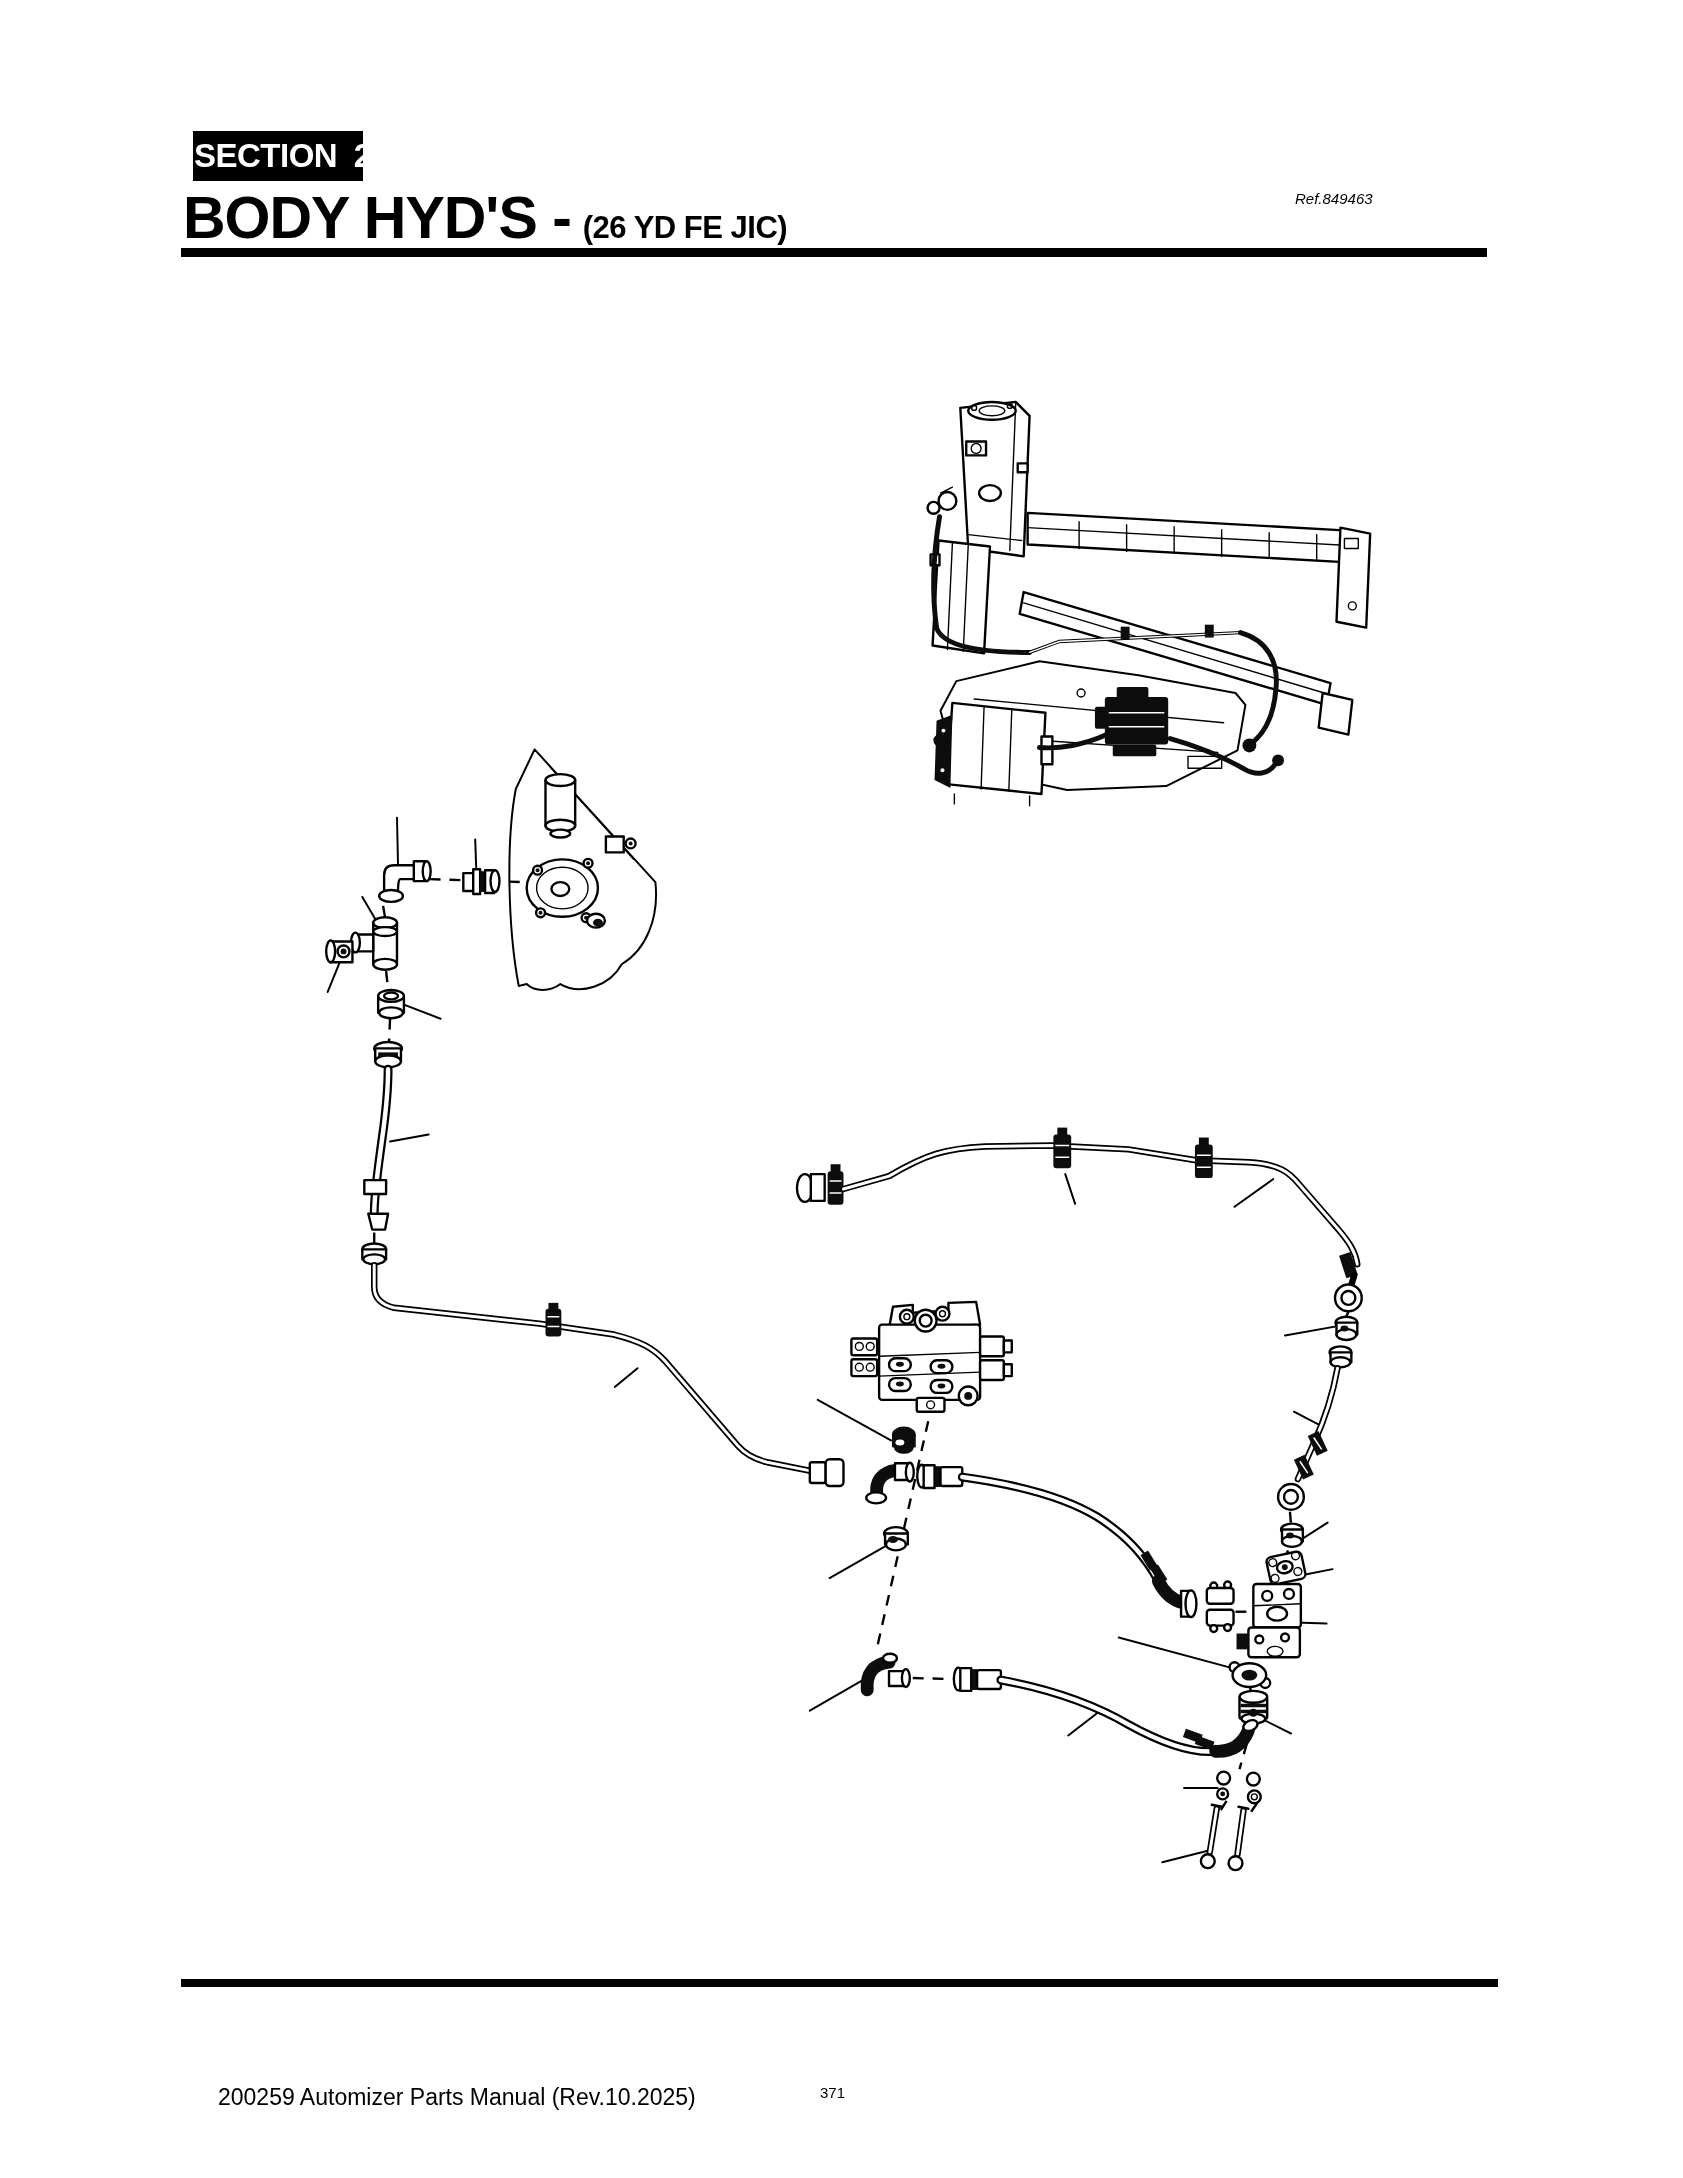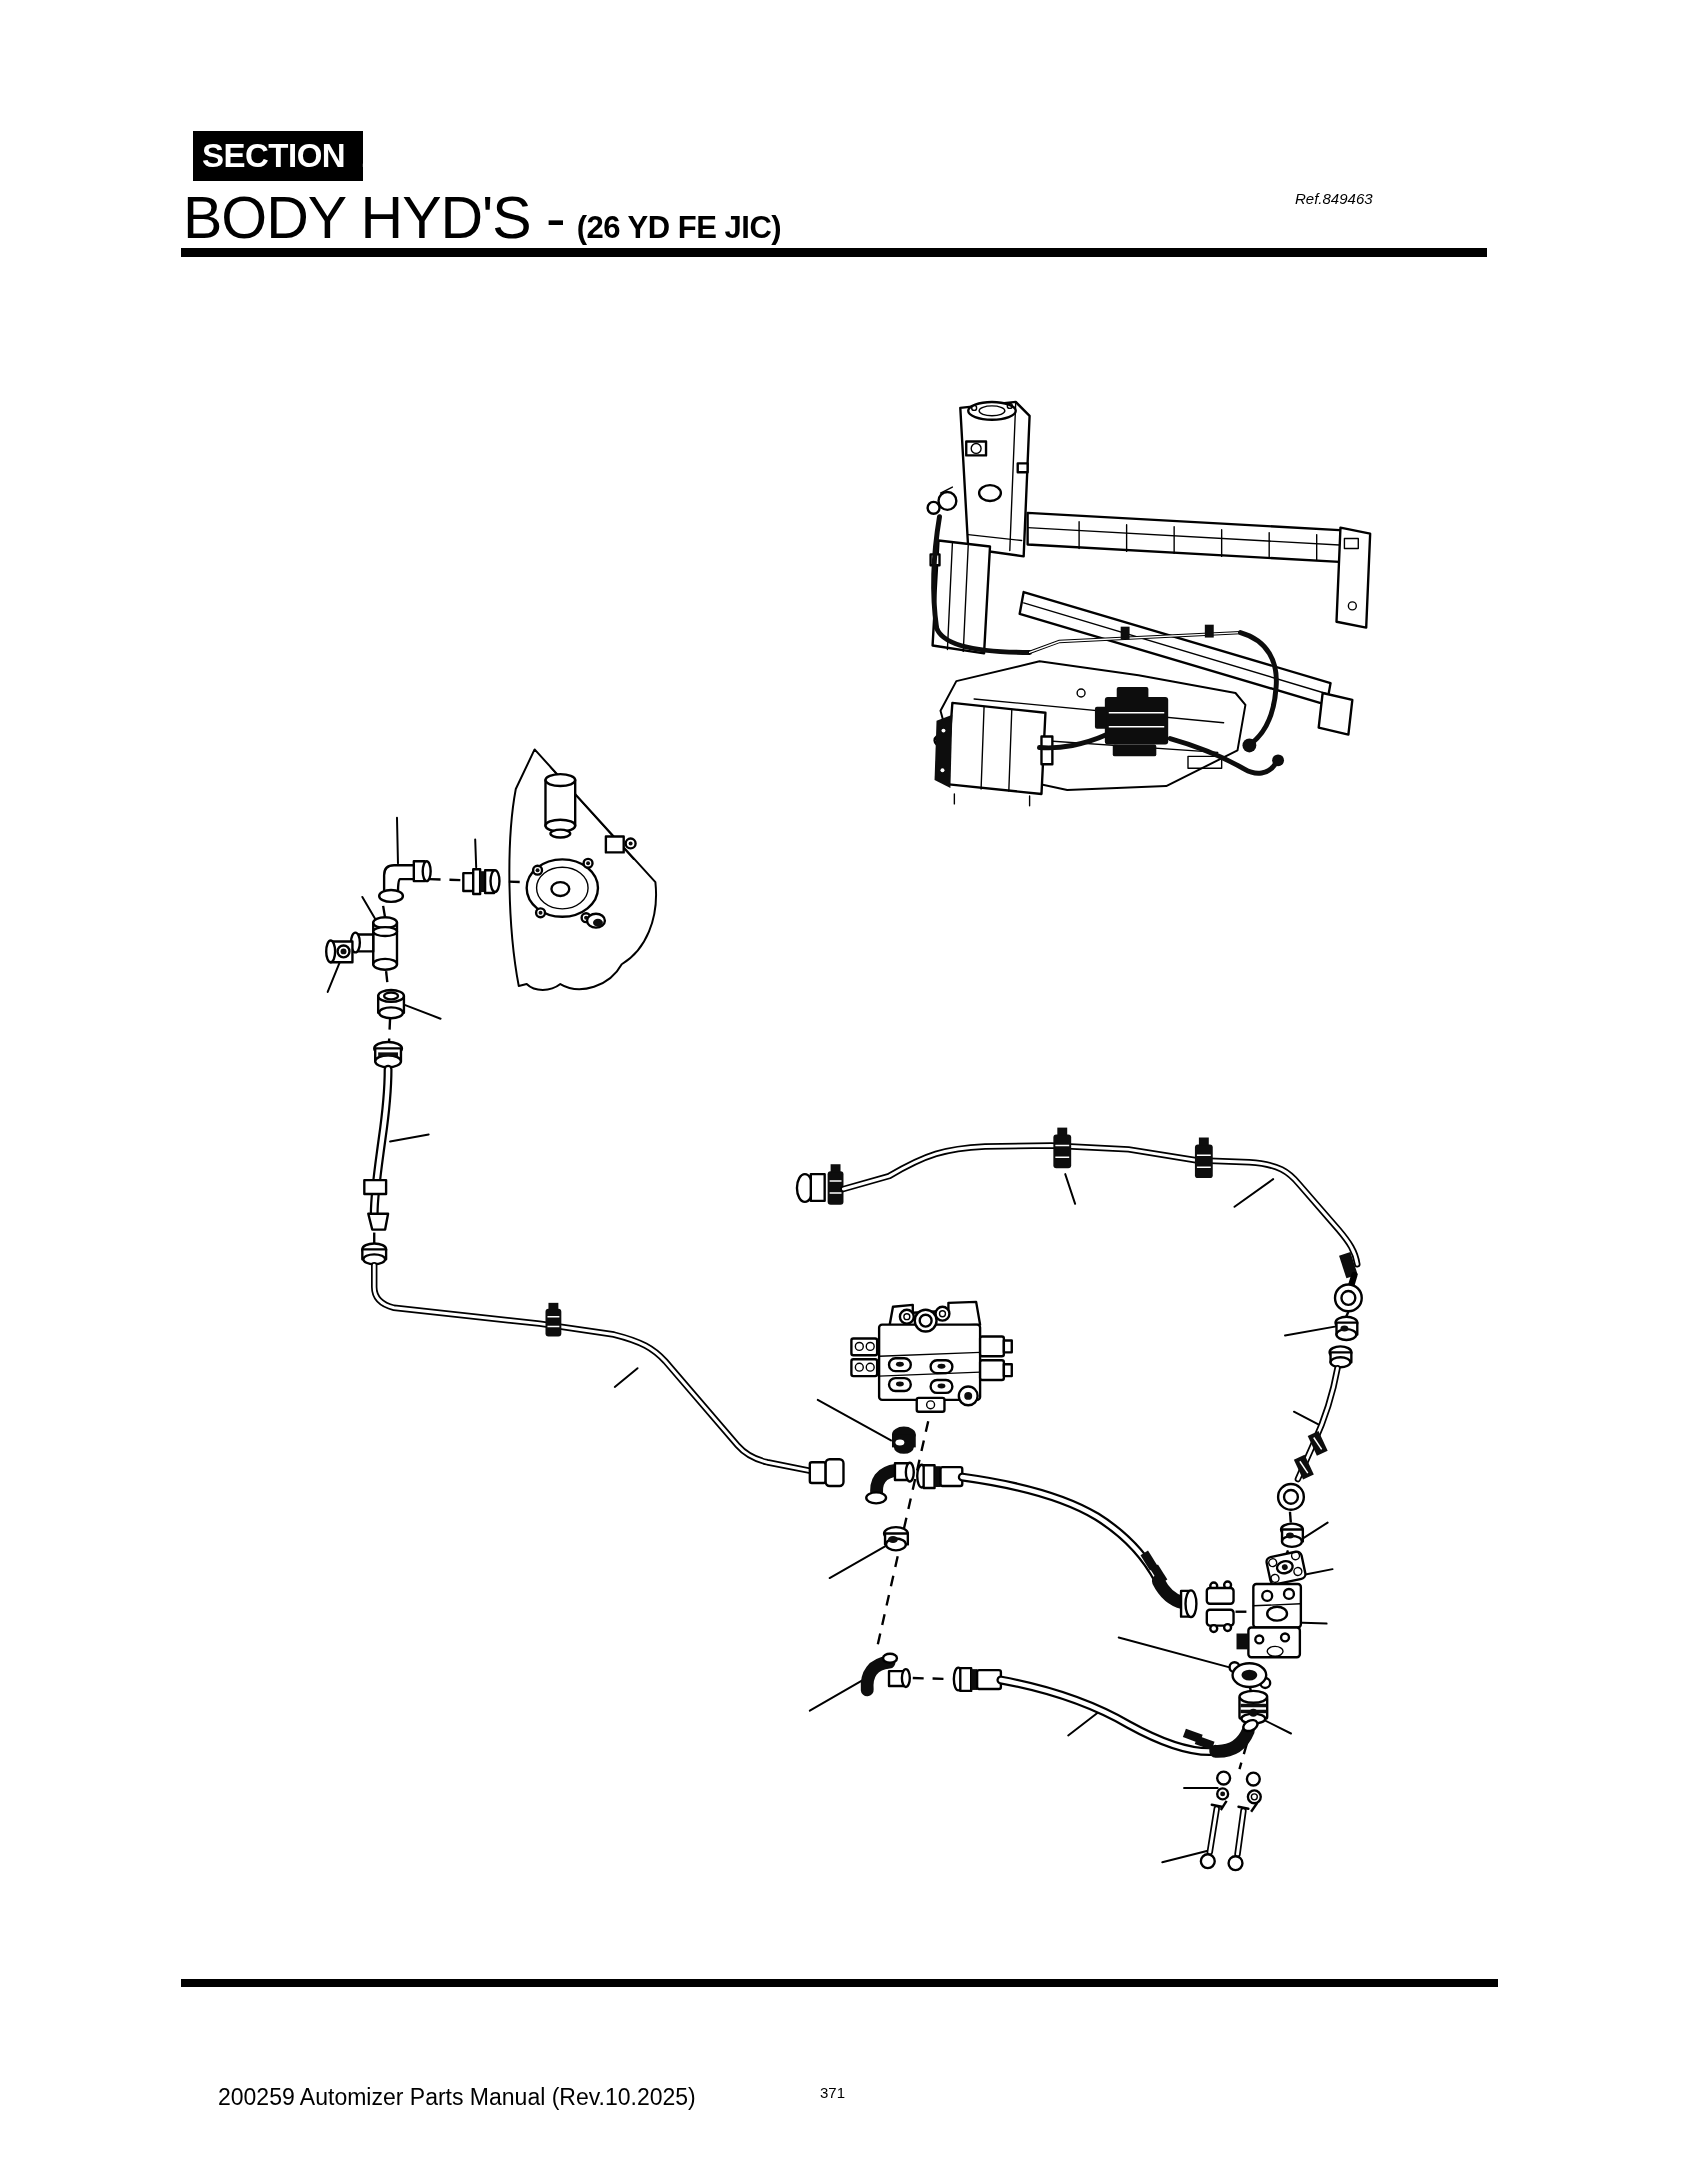--- a/index.html
+++ b/index.html
@@ -5,25 +5,25 @@
   html,body { margin:0; padding:0; }
   body {
     width:1683px; height:2178px; position:relative; background:#ffffff;
     font-family:"Liberation Sans", sans-serif; color:#000;
     overflow:hidden;
   }
   .abs { position:absolute; }
   .section-box {
     left:193px; top:131px; width:170px; height:50px; background:#000;
     color:#fff; display:flex; align-items:center; box-sizing:border-box;
-    padding-left:9px; font-size:33px; font-weight:bold; letter-spacing:-0.5px;
+    padding-left:1px; font-size:33px; font-weight:bold; letter-spacing:-0.5px;
     word-spacing:8px; white-space:nowrap;
   }
   .title-row { left:183px; top:184px; white-space:nowrap; }
-  .title-main { font-size:59px; font-weight:normal; letter-spacing:-1px; }
+  .title-main { font-size:59px; font-weight:bold; letter-spacing:-1px; }
   .title-qual { font-size:31px; font-weight:bold; margin-left:12px; letter-spacing:-0.5px;margin-top:30px; }
   .ref-text { left:1295px; top:190px; font-size:15px; font-style:italic; }
   .rule-top { left:181px; top:248px; width:1306px; height:9px; background:#000; }
   .rule-bottom { left:181px; top:1979px; width:1317px; height:8px; background:#000; }
   .footer-manual { left:198px; top:2084px; font-size:23px;margin-left:20px; }
   .footer-page { left:820px; top:2084px; font-size:15px; }
 
   
   svg { position:absolute; left:0; top:0; }
   .ln   { fill:none; stroke:#000; stroke-width:2; stroke-linejoin:round; stroke-linecap:round; }

